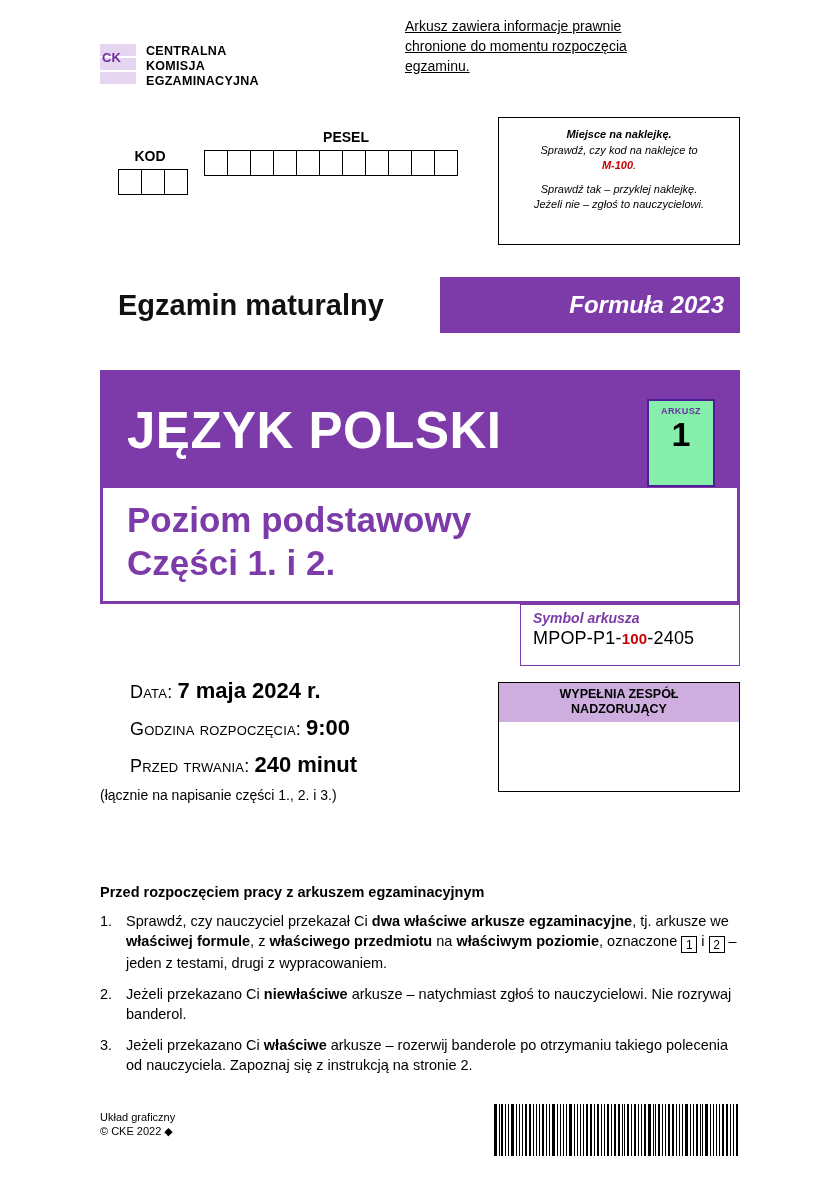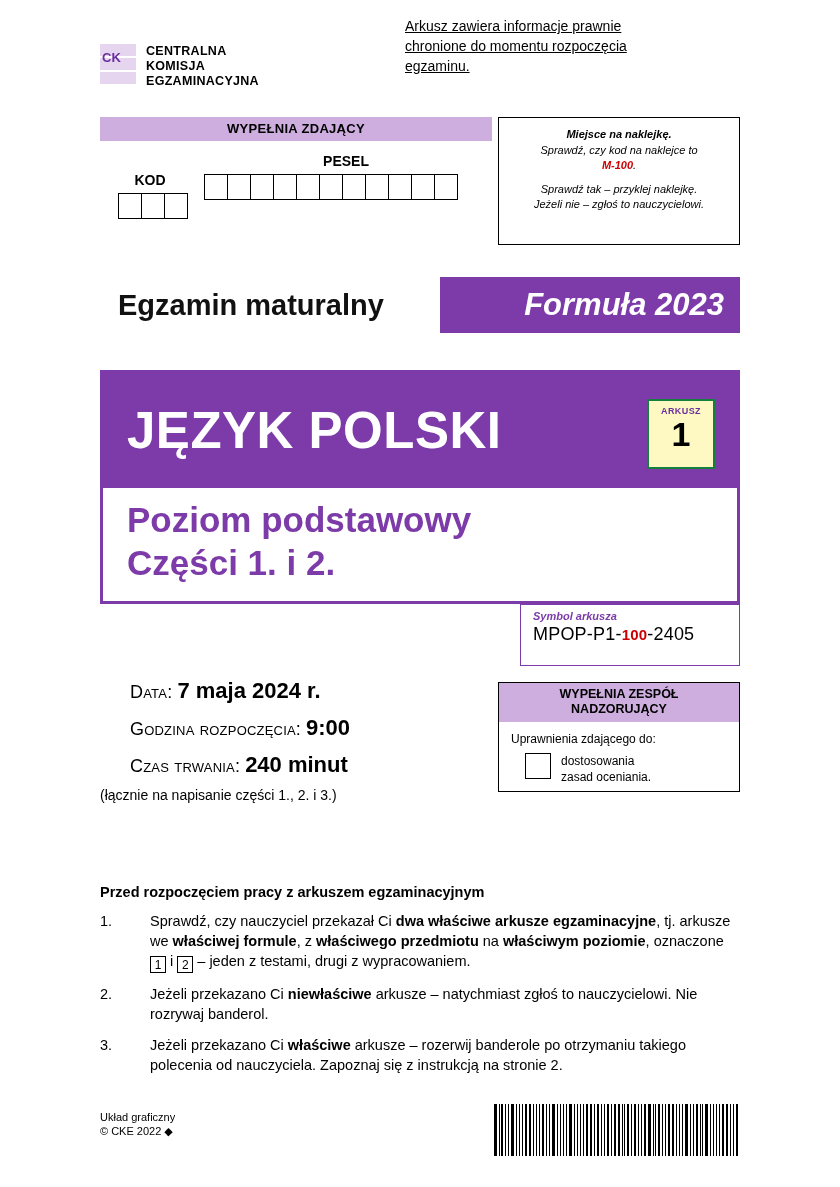--- a/index.html
+++ b/index.html
@@ -62,51 +62,51 @@
     position: absolute; left: 100px; top: 277px; width: 640px; height: 56px;
     background: #7c3ba8;
   }
   .exam-left {
     position: absolute; left: 0; top: 0; width: 340px; height: 56px; background: #ffffff;
     display: flex; align-items: center; padding-left: 18px;
     font-size: 29px; font-weight: bold; color: #111;
   }
   .exam-right {
     position: absolute; right: 16px; top: 0; height: 56px; display: flex; align-items: center;
-    font-size: 31px; font-weight: bold; font-style: italic; color: #ffffff;
+    font-size: 24px; font-weight: bold; font-style: italic; color: #ffffff;
   }
 
   
   .panel {
     position: absolute; left: 100px; top: 370px; width: 640px; height: 234px;
     border: 3px solid #7c3ba8;
   }
   .panel-title {
     position: absolute; left: 0; top: 0; width: 634px; height: 115px;
     background: #7c3ba8; color: #fff;
     display: flex; align-items: center; padding-left: 24px;
     font-size: 51px; font-weight: bold; letter-spacing: .5px;
   }
   .arkusz-box {
-    position: absolute; right: 22px; top: 26px; width: 68px; height: 70px;
-    background: #fef9c3; border: 2px solid #15803d; text-align: center;
+    position: absolute; right: 22px; top: 26px; width: 68px; height: 88px;
+    background: #86efac; border: 2px solid #4c1d95; text-align: center;
   }
   .arkusz-label { font-size: 9px; font-weight: bold; color: #6b2f9e; margin-top: 5px; letter-spacing: .4px; }
   .arkusz-num { font-size: 34px; font-weight: bold; color: #000; line-height: 34px; margin-top: 1px; }
   .panel-sub {
     position: absolute; left: 24px; top: 125px; color: #7c3ba8;
     font-size: 35px; font-weight: bold; line-height: 43px;
   }
 
   
   .symbol-box {
     position: absolute; left: 520px; top: 604px; width: 220px; height: 62px;
     border: 1.5px solid #7c3ba8; background: #fff; padding: 5px 0 0 12px;
   }
-  .symbol-title { font-size: 11px; font-weight: bold; font-style: italic; color: #7c3ba8; }
+  .symbol-title { font-size: 14px; font-weight: bold; font-style: italic; color: #7c3ba8; }
   .symbol-code { font-size: 18px; margin-top: 2px; letter-spacing: .2px; }
   .symbol-code .red { color: #cc0000; font-weight: bold; font-size: 15px; }
 
   
   .meta { position: absolute; left: 100px; top: 678px; width: 390px; }
   .meta-line { font-size: 18px; margin-bottom: 11px; }
   .meta-line .lbl { font-variant: small-caps; letter-spacing: .2px; margin-left: 30px; }
   .meta-line .val { font-size: 22px; font-weight: bold; }
   .meta-note { font-size: 14px; margin-top: -2px; }
 
@@ -124,21 +124,21 @@
   
   .points { position: absolute; left: 100px; top: 840px; font-size: 16.5px; }
   .points .lbl { font-variant: small-caps; letter-spacing: .1px; }
   .points .val { font-size: 21px; font-weight: bold; }
 
   
   .instr { position: absolute; left: 100px; top: 884px; width: 640px; }
   .instr-head { font-size: 14.5px; font-weight: bold; margin-bottom: 11px; }
   .instr-item { display: flex; font-size: 14.5px; line-height: 20px; margin-bottom: 11px; }
   .instr-num { width: 26px; flex: 0 0 auto; }
-  .instr-text { flex: 1; margin-left: 24px; }
+  .instr-text { flex: 1; }
   .instr-text b { font-weight: bold; }
   .mini-box {
     display: inline-block; border: 1px solid #000; width: 16px; height: 17px;
     text-align: center; font-size: 12px; line-height: 16px; vertical-align: -3px;
   }
 
   
   .footer-left { position: absolute; left: 100px; top: 1110px; font-size: 11px; line-height: 14px; }
   .barcode { position: absolute; left: 494px; top: 1104px; width: 246px; height: 52px; display: flex; align-items: stretch; }
   .barcode i { display: block; height: 52px; background: #000; margin-right: 2px; }
@@ -159,21 +159,20 @@
       <div class="logo-text">
         <div>CENTRALNA</div>
         <div>KOMISJA</div>
         <div>EGZAMINACYJNA</div>
       </div>
     </div>
   </div>
   <div class="header-note">Arkusz zawiera informacje prawnie chronione do momentu rozpoczęcia egzaminu.</div>
 
   <div class="fill-box">
-    <div class="fill-title">WYPEŁNIA ZDAJĄCY</div>
     <div class="code-row">
       <div class="code-col">
         <div class="col-label">KOD</div>
         <div class="cells code">
           <div class="cell"></div>
           <div class="cell"></div>
           <div class="cell"></div>
         </div>
       </div>
       <div class="pesel-col">
@@ -233,40 +232,30 @@
   <div class="meta">
     <div class="meta-line">
       <span class="lbl">Data:</span>
       <span class="val">7 maja 2024 r.</span>
     </div>
     <div class="meta-line">
       <span class="lbl">Godzina rozpoczęcia:</span>
       <span class="val">9:00</span>
     </div>
     <div class="meta-line">
-      <span class="lbl">Czas trwania:</span>
+      <span class="lbl">Przed trwania:</span>
       <span class="val">240 minut</span>
     </div>
     <div class="meta-note">(łącznie na napisanie części 1., 2. i 3.)</div>
   </div>
 
   <div class="nadzor">
     <div class="nadzor-head">
       <div>WYPEŁNIA ZESPÓŁ</div>
       <div>NADZORUJĄCY</div>
-    </div>
-    <div class="nadzor-body">
-      <div>Uprawnienia zdającego do:</div>
-      <div class="nadzor-row">
-        <div class="nadzor-check"></div>
-        <div class="nadzor-text">
-          <div>dostosowania</div>
-          <div>zasad oceniania.</div>
-        </div>
-      </div>
     </div>
   </div>
 
 
   <div class="instr">
     <div class="instr-head">Przed rozpoczęciem pracy z arkuszem egzaminacyjnym</div>
     <div id="instr-list">
         <div class="instr-item">
           <div class="instr-num">1.</div>
           <div class="instr-text"><span>Sprawdź, czy nauczyciel przekazał Ci </span><b>dwa właściwe arkusze egzaminacyjne</b><span>, tj. arkusze we </span><b>właściwej formule</b><span>, z </span><b>właściwego przedmiotu</b><span> na </span><b>właściwym poziomie</b><span>, oznaczone </span><span class="mini-box">1</span><span> i </span><span class="mini-box">2</span><span> – jeden z testami, drugi z wypracowaniem.</span></div>

